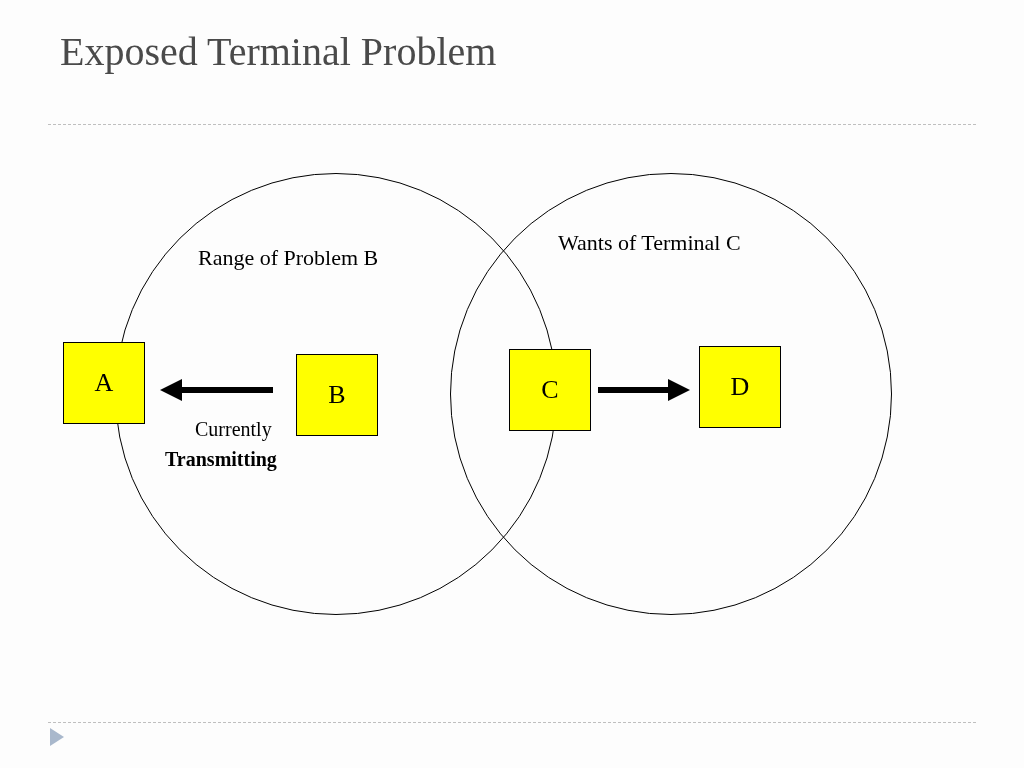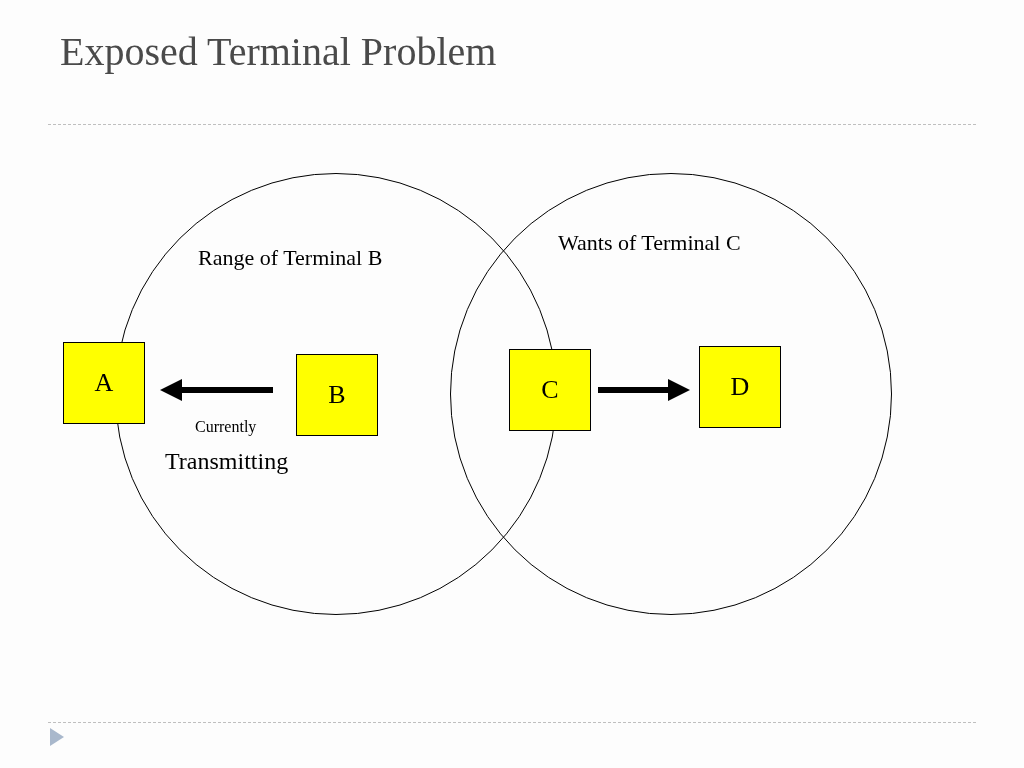--- a/index.html
+++ b/index.html
@@ -87,25 +87,26 @@
     font-size: 22px;
     white-space: nowrap;
   }
   .label.range-b  { left: 198px; top: 245px; }
   .label.range-c  { left: 558px; top: 230px; }
   .label.wants    { left: 543px; top: 317px; }
   .label.cannot   { left: 526px; top: 462px; }
 
   .label.currently {
     left: 195px; top: 418px;
-    font-size: 16px;
+    font-size: 20px;
   }
   .label.transmitting {
     left: 165px; top: 448px;
-    font-size: 24px;
+    font-size: 20px;
+    font-weight: bold;
   }
 
   .arrow {
     position: absolute;
     height: 0;
   }
   .arrow .shaft {
     position: absolute;
     height: 6px;
     background: #000;
@@ -148,21 +149,21 @@
 
   <div class="title">Exposed Terminal Problem</div>
 
   <div class="hr top"></div>
 
   <div class="diagram">
 
     <div class="circle b"></div>
     <div class="circle c"></div>
 
-    <div class="label range-b">Range of Terminal B</div>
+    <div class="label range-b">Range of Problem B</div>
     <div class="label range-c">Wants of Terminal C</div>
     <div class="label currently">Currently</div>
     <div class="label transmitting">Transmitting</div>
 
     <div class="arrow left">
       <div class="shaft"></div>
       <div class="head"></div>
     </div>
     <div class="arrow right">
       <div class="shaft"></div>

